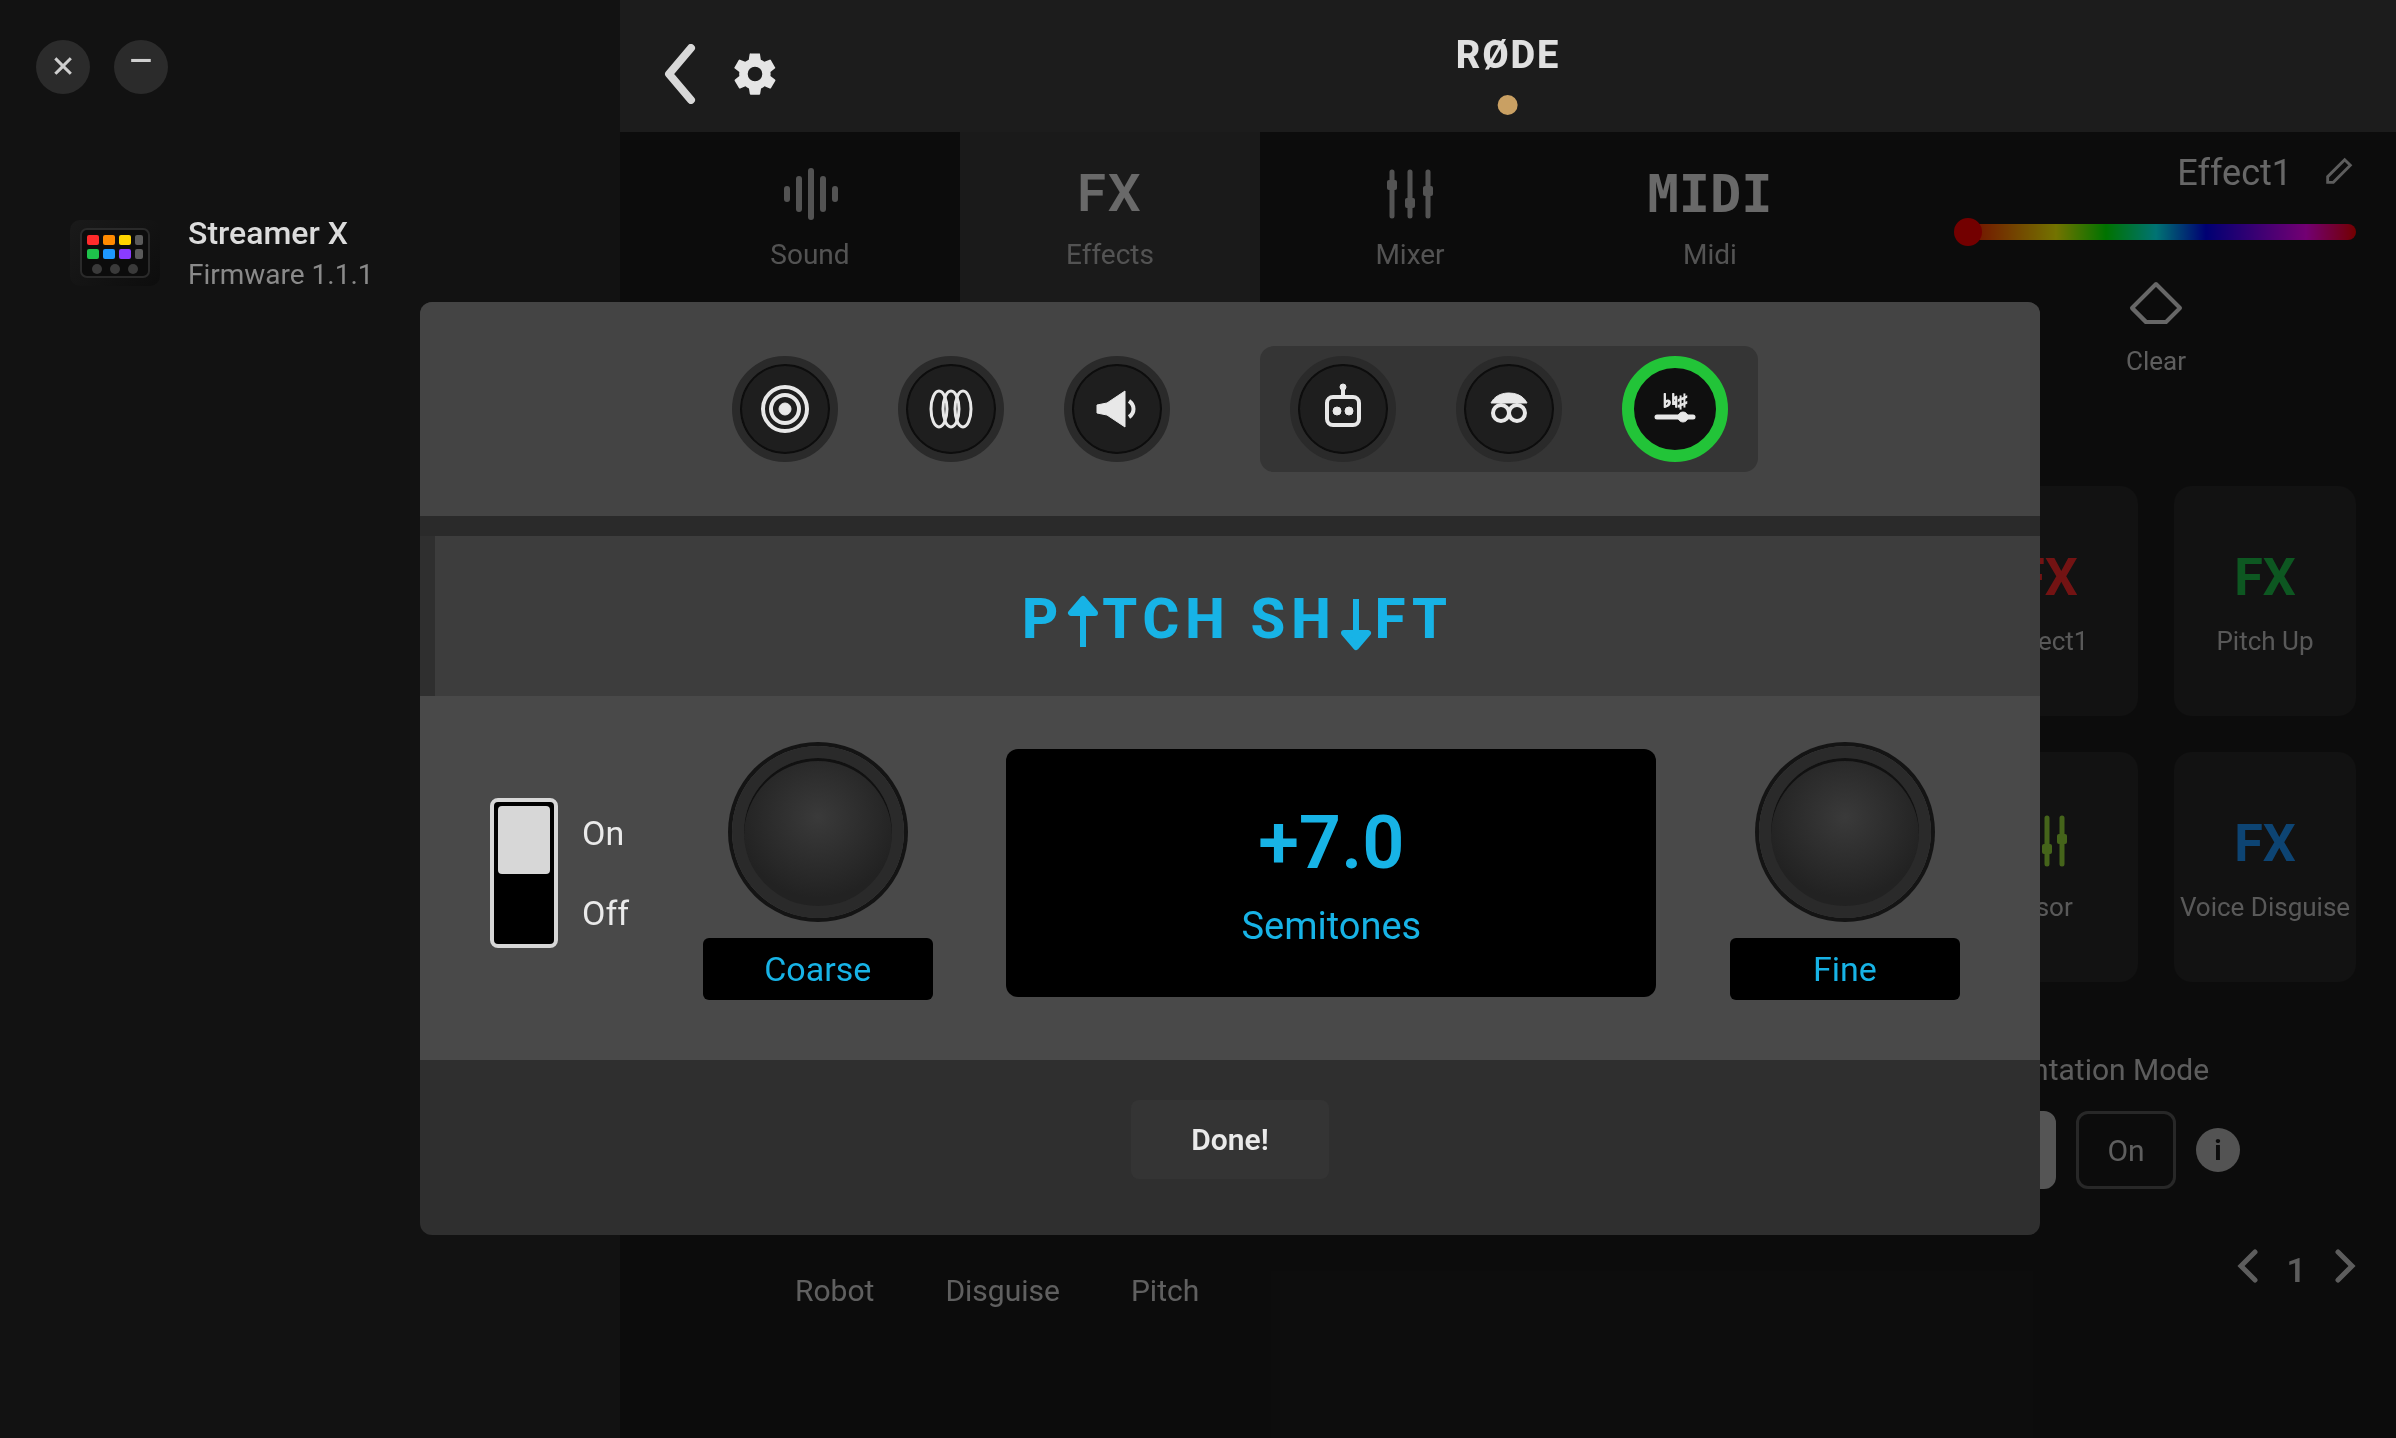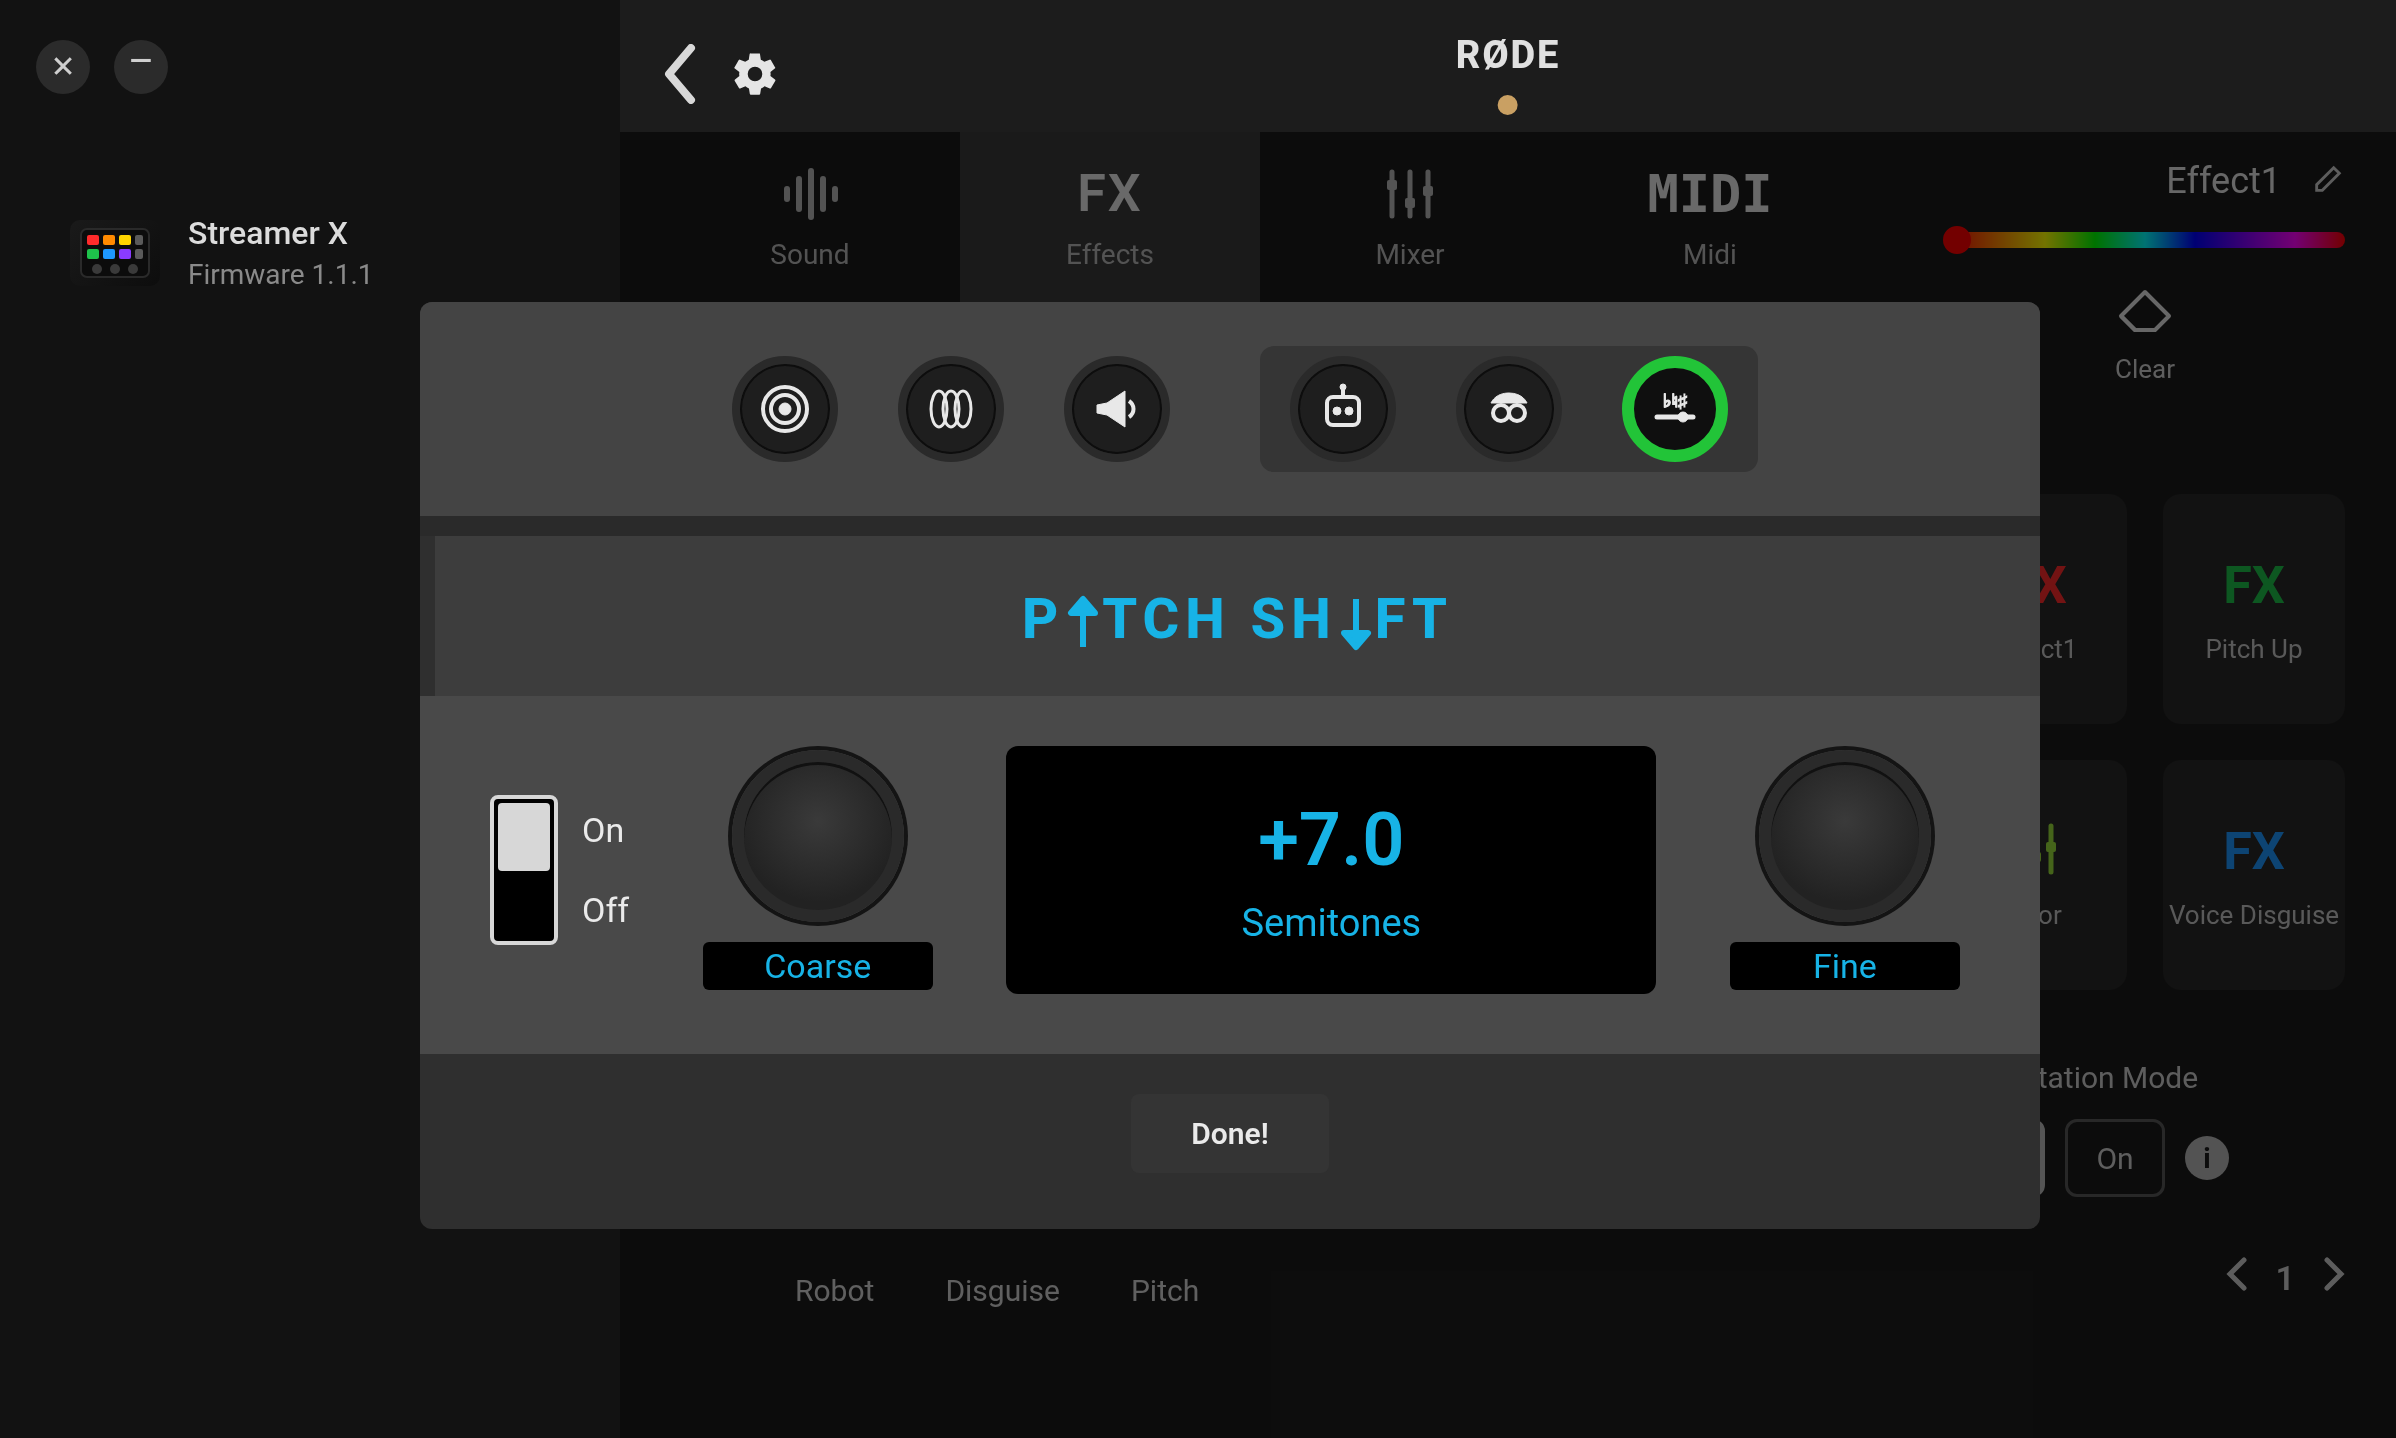--- a/index.html
+++ b/index.html
@@ -33,21 +33,21 @@
   .below-top { position:relative; height: calc(100% - 132px); }
   .underlay { position:absolute; inset:0; }
 
   .tabs { display:flex; gap:0; margin-left: 40px; }
   .tab { width: 300px; height: 170px; display:flex; flex-direction:column; align-items:center; justify-content:center; gap:14px; color:#b8b8b8; }
   .tab.active { background:#3a3a3a; }
   .tab .tlabel { font-size: 28px; }
   .tab .tbig { font-size: 52px; font-weight: 600; letter-spacing: 2px; color:#e8e8e8; }
   .tab svg { width: 64px; height: 60px; fill:#b8b8b8; }
 
-  .right-panel { position:absolute; top:0; right:11px; width:480px; height:100%; padding: 28px 40px; }
+  .right-panel { position:absolute; top:0; right:0; width:480px; height:100%; padding: 20px 40px; }
   .rp-head { display:flex; align-items:center; justify-content:flex-end; gap:30px; }
   .rp-title { font-size: 36px; color:#e5e5e5; }
   .edit-ico svg { width: 34px; height: 34px; stroke:#cfcfcf; fill:none; }
   .hue { height: 16px; border-radius: 8px; margin-top: 30px; background: linear-gradient(90deg,#ff0000,#ff8000,#ffff00,#00ff00,#00ffff,#0000ff,#8000ff,#ff00ff,#ff0000); position:relative; }
   .hue-thumb { position:absolute; left:-2px; top:50%; transform:translate(0,-50%); width:28px; height:28px; border-radius:50%; background:#ff0000; border:4px solid #ff0000; }
   .clear-col { display:flex; flex-direction:column; align-items:center; gap:12px; margin-top:40px; }
   .eraser svg { width:60px; height:50px; }
   .clear-label { font-size:26px; color:#d0d0d0; }
 
   .fx-grid { display:grid; grid-template-columns: 1fr 1fr; gap: 36px; margin-top: 110px; }
@@ -87,21 +87,21 @@
   .effect-title { text-align:center; font-size:56px; font-weight:800; letter-spacing:6px; color:#17b3e6; padding:50px 0 44px; background:#3d3d3d;margin-left:15px; }
   .effect-title svg { vertical-align:middle; }
 
   .controls { display:flex; align-items:center; justify-content:space-between; padding: 50px 80px 60px 70px; background:#494949; }
   .toggle-col { display:flex; align-items:center; gap:24px; }
   .switch { width:68px; height:150px; border:4px solid #d7d7d7; border-radius:8px; background:#000; position:relative; }
   .switch .thumb { position:absolute; left:4px; right:4px; top:4px; height:68px; background:#d7d7d7; border-radius:4px; }
   .onoff { display:flex; flex-direction:column; gap:40px; font-size:34px; color:#eaeaea; }
   .knob-col { display:flex; flex-direction:column; align-items:center; gap:20px; }
   .knob { width:172px; height:172px; border-radius:50%; background: radial-gradient(circle at 50% 40%, #3a3a3a, #222 70%); border:12px solid #2a2a2a; box-shadow: 0 3px 0 #111 inset, 0 0 0 4px #141414; }
-  .knob-label { width:230px; height:48px; background:#000; color:#17b3e6; font-size:34px; display:flex; align-items:center; justify-content:center; border-radius:6px; }
+  .knob-label { width:230px; height:62px; background:#000; color:#17b3e6; font-size:34px; display:flex; align-items:center; justify-content:center; border-radius:6px; }
   .readout { width:650px; height:248px; background:#000; border-radius:12px; display:flex; flex-direction:column; align-items:center; justify-content:center; }
   .readout .val { font-size:74px; font-weight:600; color:#17b3e6; }
   .readout .unit { font-size:38px; color:#17b3e6; margin-top:18px; }
 
   .done-wrap { display:flex; justify-content:center; padding:40px 0 56px; background:transparent; }
   .done-btn { background:#343434; color:#eaeaea; font-size:30px; font-weight:600; padding:22px 60px; border-radius:8px; }
 
   
   .stripe { height:20px; background:#2a2a2a; }
 </style>

